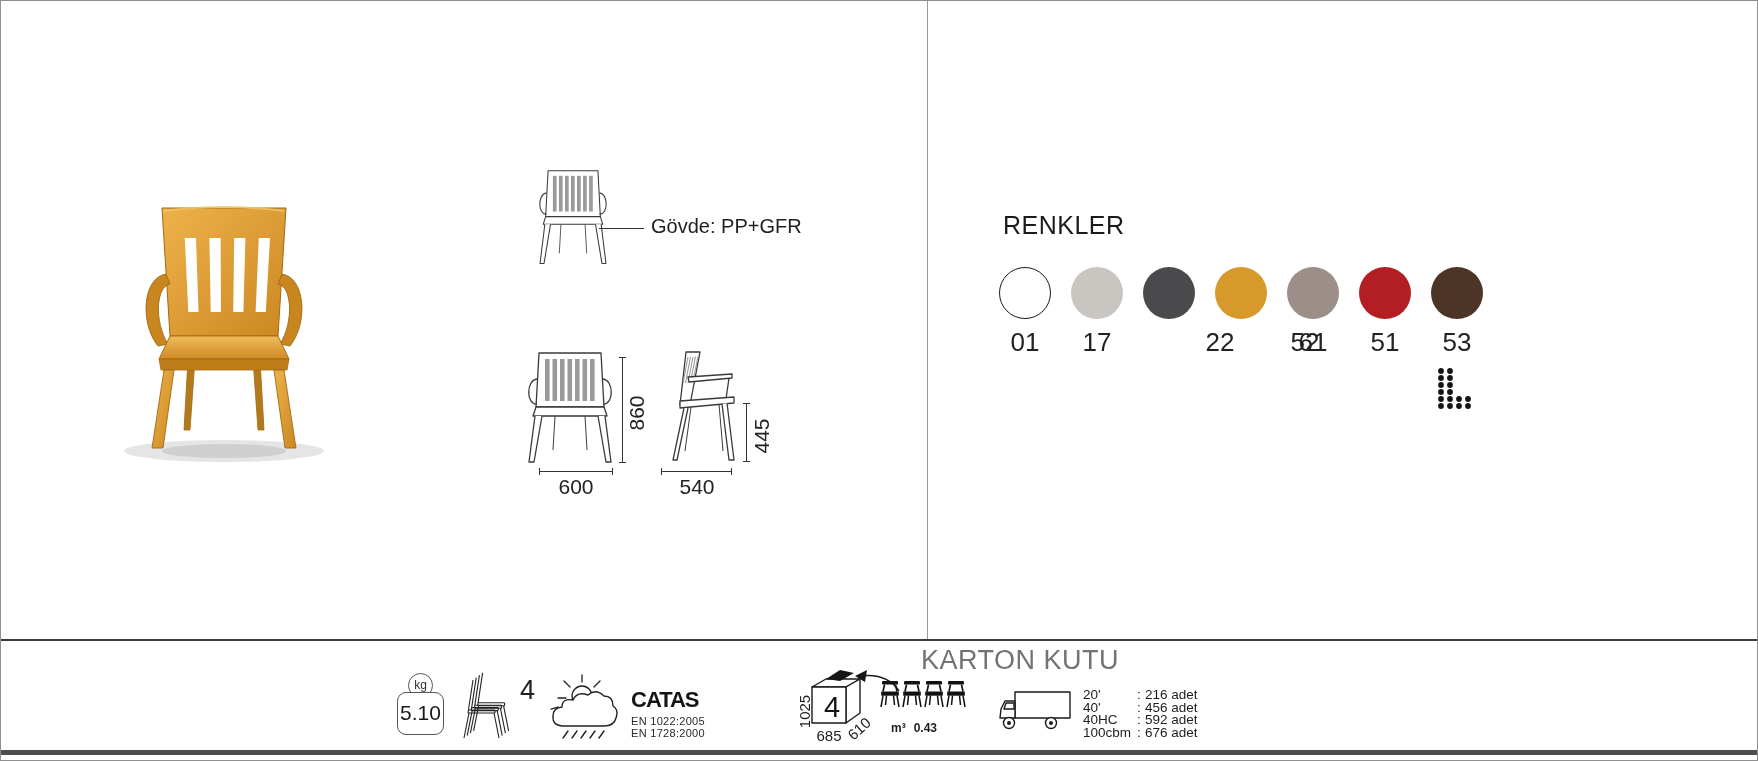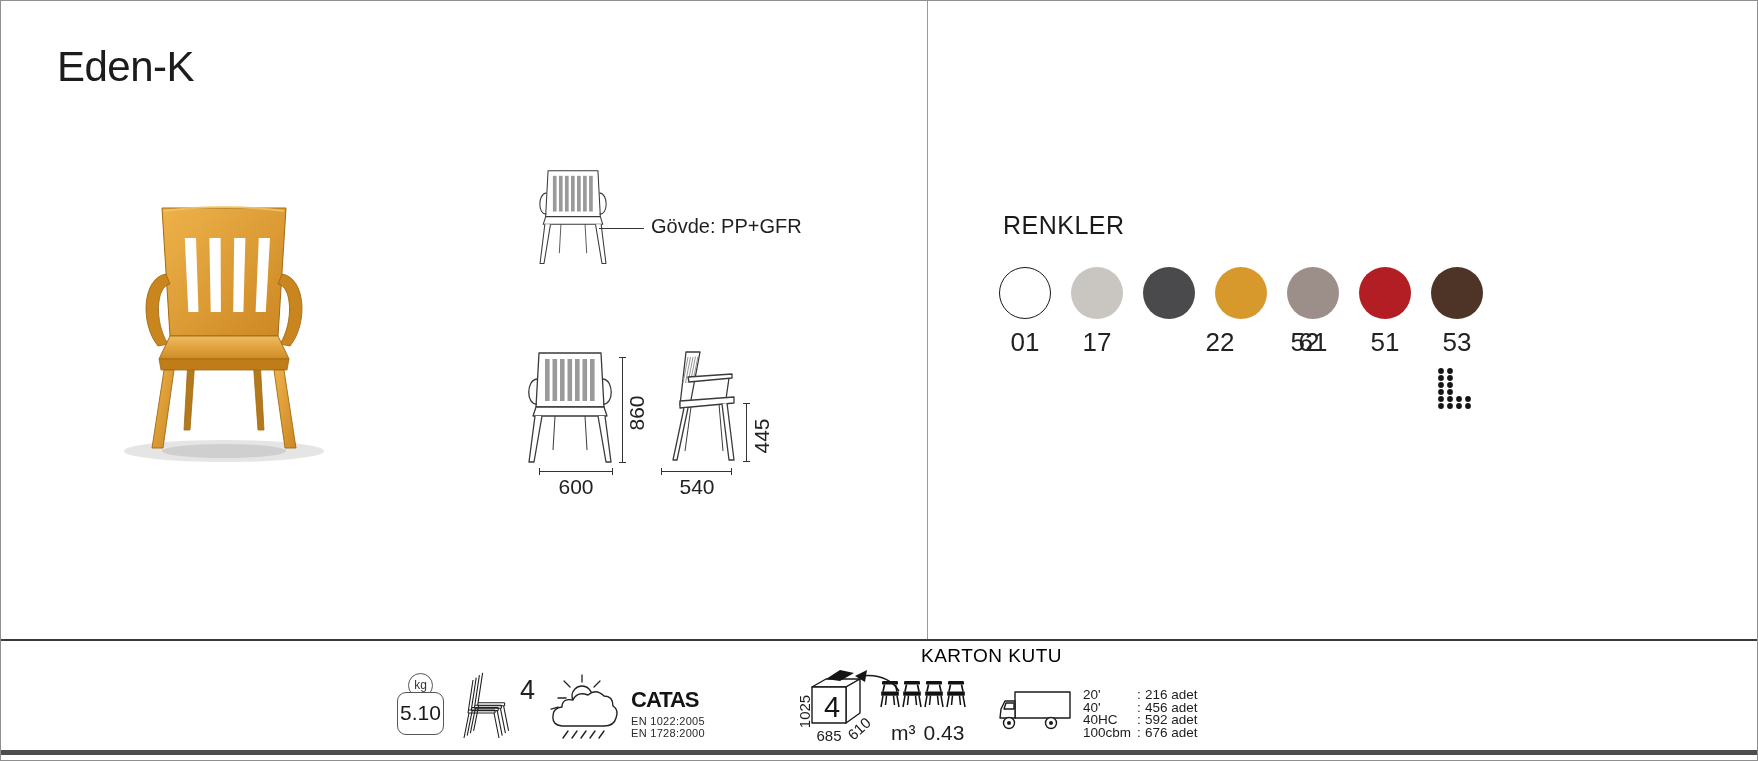--- a/index.html
+++ b/index.html
@@ -30,36 +30,36 @@
   .dim-label { font-size:21px; color:#222; text-align:center; width:56px; }
   .rot90 { transform:rotate(-90deg); }
 
   .material-label { font-size:20px; color:#1f1f1f; }
 
   .renkler-title { font-size:25px; letter-spacing:0.5px; color:#1a1a1a; }
   .swatch { width:52px; height:52px; border-radius:50%; }
   .swatch-label { font-size:26px; color:#222; text-align:center; width:64px; }
 
   
-  .karton-title { font-size:19px; letter-spacing:0.5px; color:#000000; }
+  .karton-title { font-size:27px; letter-spacing:0.5px; color:#737373; }
 
   .kg-badge { width:48px; height:62px; }
   .kg-circle { position:absolute; left:11px; top:0; width:25px; height:25px; border:1.5px solid #555;
     border-radius:50%; font-size:12px; text-align:center; line-height:22px; color:#333; }
   .kg-rect { position:absolute; left:0; top:19px; width:47px; height:43px; border:1.7px solid #555;
     border-radius:9px; background:#fff; font-size:21px; text-align:center; line-height:39px; color:#1a1a1a; }
 
   .stack-count { font-size:27px; color:#222; }
 
   .catas-brand { font-size:22px; font-weight:bold; letter-spacing:-1px; color:#141414; }
   .cert-line { font-size:11px; letter-spacing:0.3px; color:#2a2a2a; line-height:12px; }
 
   .box-dim { font-size:15px; color:#1d1d1d; text-align:center; }
   .box-qty { font-size:29px; color:#141414; text-align:center; width:24px; }
-  .volume { font-size:21px; color:#1d1d1d; }
+  .volume { font-size:12px; color:#1d1d1d;font-weight:bold; }
   .volume .unit { margin-right:8px; }
 
   .cap-table { width:120px;margin-top:8px; }
   .cap-row { display:flex; font-size:13.5px; line-height:12.6px; color:#1d1d1d; }
   .cap-label { width:50px; }
   .cap-sep { width:12px; text-align:center; }
   .cap-value { flex:1; }
 </style>
 </head>
 <body>
@@ -101,21 +101,20 @@
         <path d="M4.5,3.6 L3,10.5 M15.5,3.6 L17,10.5" stroke="#111" stroke-width="1.7" fill="none"></path>
         <rect x="1.2" y="10.5" width="17.6" height="4.2" fill="#111"></rect>
         <path d="M3,14.7 L1,26 M17,14.7 L19,26 M6.5,14.7 L5.5,24 M13.5,14.7 L14.5,24" stroke="#111" stroke-width="1.5" fill="none"></path>
       </g>
       <g id="stackchair" stroke="#222" stroke-width="1.1" fill="none">
         <path d="M12,0 L7,33 M7,30 L34,30 M7,33 L34,33 M34,30 L34,33 M33,33 L38,58 M8,33 L3,58"></path>
       </g>
     </defs>
   </svg>
 
-  <div class="abs title" style="left:56px; top:42px">Eden-K</div>
 
   <svg class="abs" style="left:103px; top:193px" width="240" height="280" viewBox="0 0 240 280">
     <defs>
       <linearGradient id="amber" x1="0" y1="0" x2="1" y2="1">
         <stop offset="0" stop-color="#eeb24a"></stop>
           <stop offset="1" stop-color="#cc8722"></stop>
       </linearGradient>
       <linearGradient id="amberSeat" x1="0" y1="0" x2="0" y2="1">
         <stop offset="0" stop-color="#f0bb5c"></stop>
           <stop offset="1" stop-color="#cf8b24"></stop>

